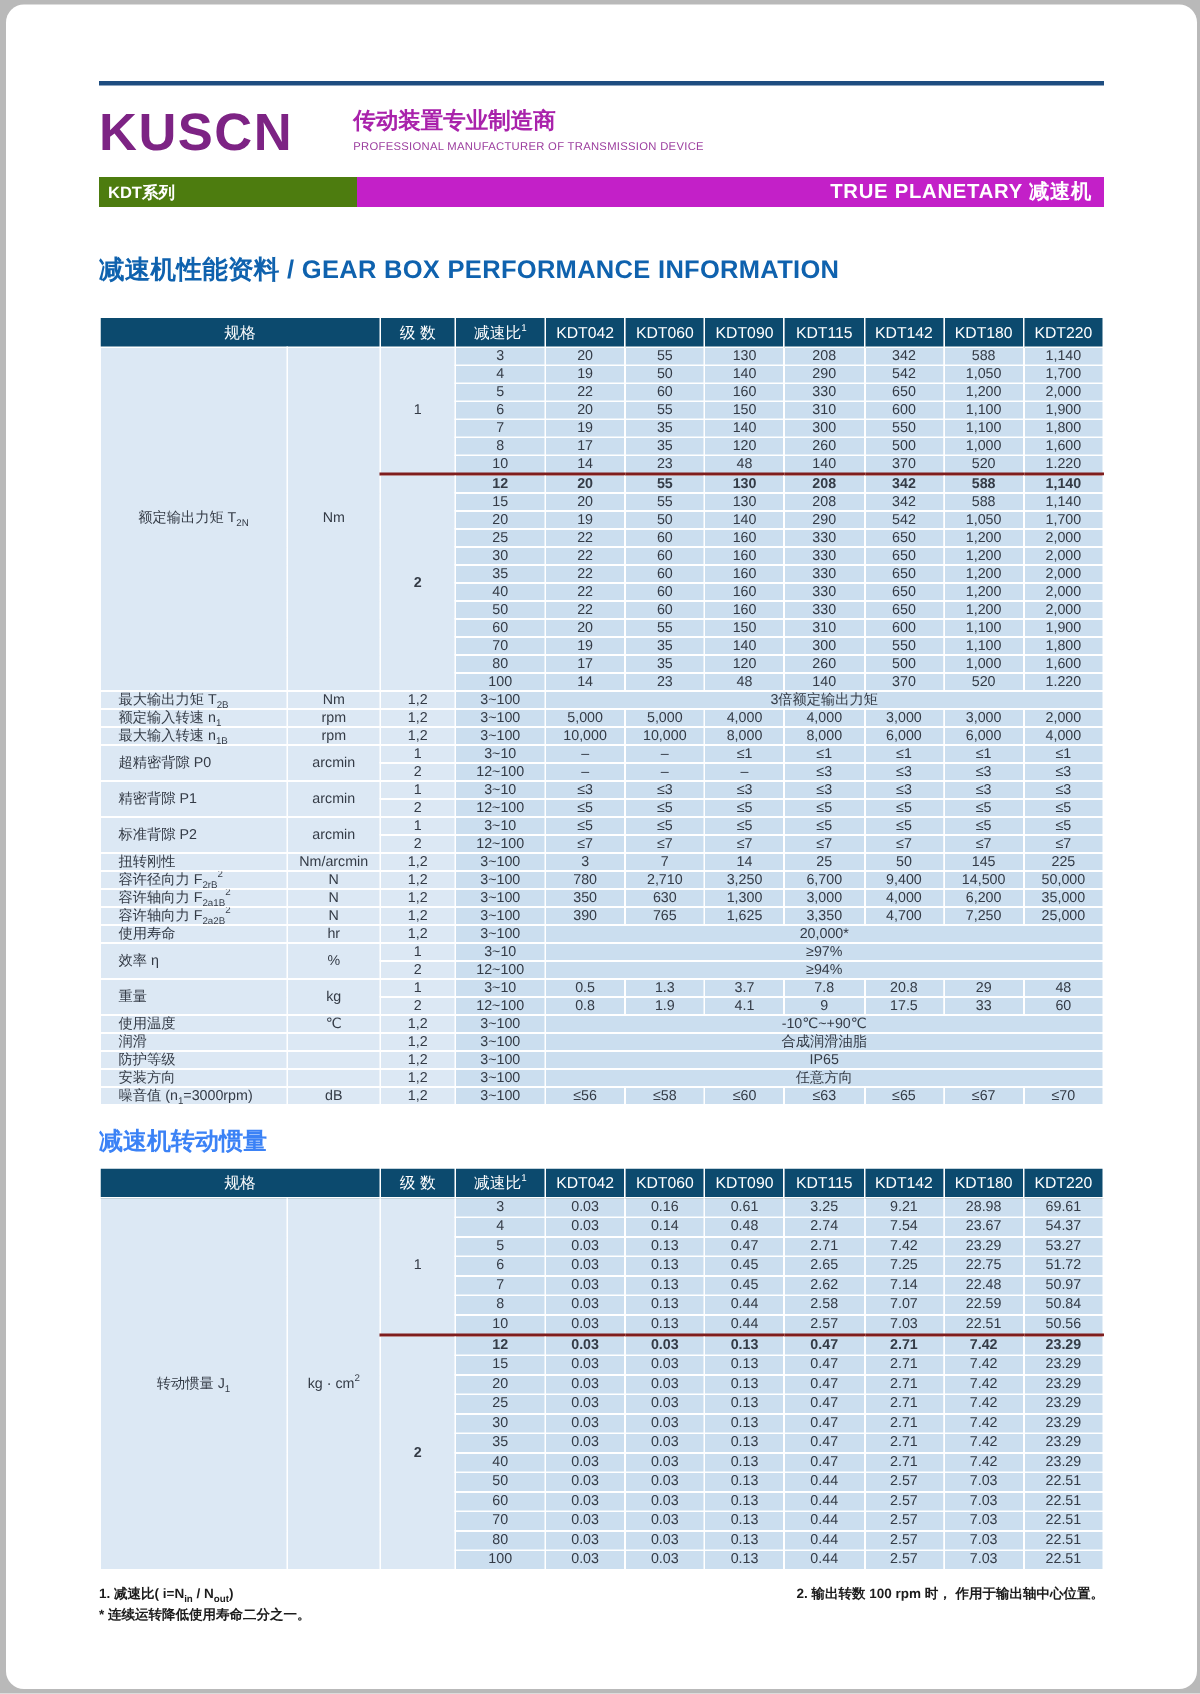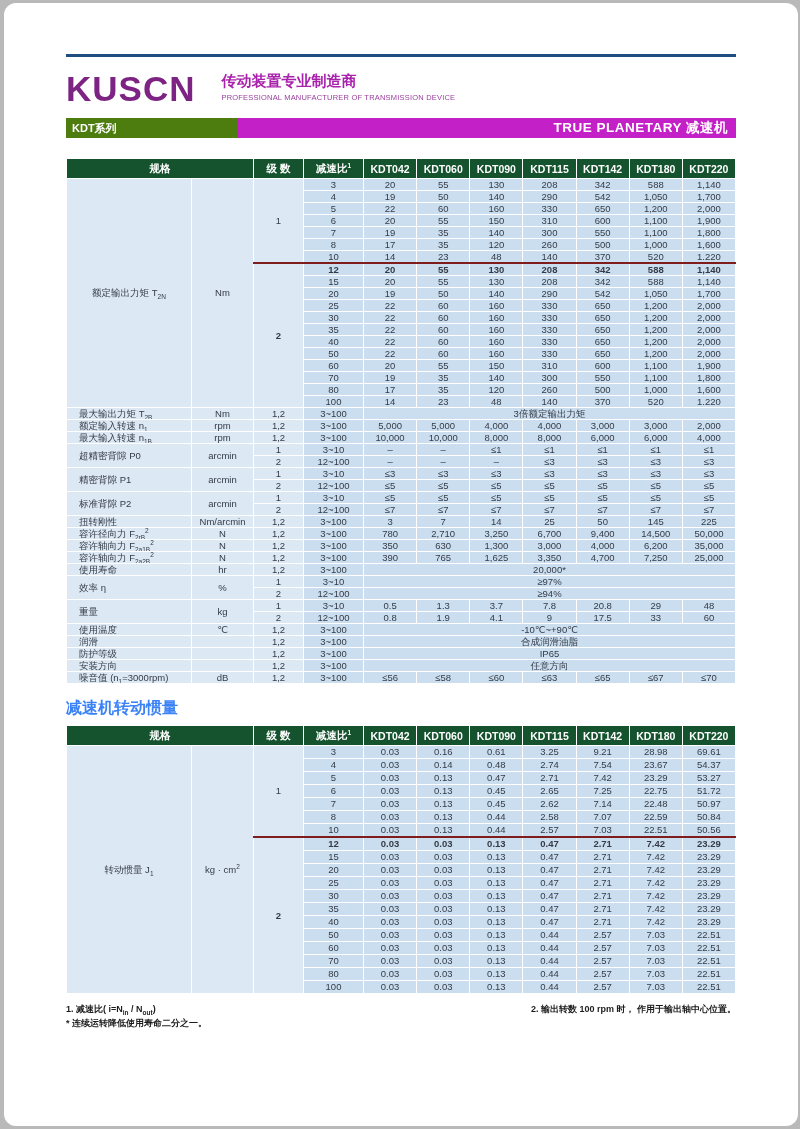--- a/index.html
+++ b/index.html
@@ -3,33 +3,33 @@
 <meta charset="utf-8">
 <style>
   html,body{margin:0;padding:0;}
   body{width:800px;height:1129px;background:#b9b9b9;position:relative;overflow:hidden;
        font-family:"Liberation Sans","DejaVu Sans",sans-serif;}
   .page{position:absolute;left:4px;top:3px;width:794px;height:1123px;background:#ffffff;
         box-sizing:border-box;padding:0 62px;border-radius:12px;}
   .top-rule{height:3px;background:#1e4d80;margin-top:51px;}
   .brand-row{display:flex;align-items:flex-start;margin-top:13px;height:42px;}
   .logo{font-size:35px;font-weight:800;color:#7d2384;letter-spacing:1px;line-height:38px;}
-  .tagline{margin-left:26px;padding-top:2px;}
+  .tagline{margin-left:40px;padding-top:2px;}
   .tagline-cn{font-size:15px;font-weight:700;color:#a922ab;line-height:18px;}
   .tagline-en{font-size:7.5px;color:#9b3d9e;margin-top:3px;letter-spacing:.2px;}
   .series-bar{display:flex;height:20px;margin-top:6px;}
   .series-left{background:#4d7c0f;color:#fff;font-size:11px;font-weight:700;width:172px;
                display:flex;align-items:center;padding-left:6px;box-sizing:border-box;}
   .series-right{flex:1;background:#c320c8;color:#fff;display:flex;align-items:center;
                 justify-content:flex-end;padding-right:8px;font-size:13.5px;letter-spacing:.5px;font-weight:bold;}
   .page-title{margin:30px 0 0;font-size:17px;font-weight:700;color:#0f62ae;letter-spacing:.2px;}
   table{border-collapse:collapse;width:100%;table-layout:fixed;}
   #perf{margin-top:20px;}
   #inertia{margin-top:6px;}
-  thead th{background:#14532d;color:#ffffff;font-size:10.5px;font-weight:700;height:19px;
+  thead th{background:#0c4a6e;color:#ffffff;font-size:10.5px;font-weight:400;height:19px;
            border:1px solid #ffffff;padding:0;}
   td{background:#cbdeef;border:1px solid #ffffff;font-size:9.5px;color:#343b46;
      text-align:center;height:11px;line-height:1;padding:0;overflow:hidden;white-space:nowrap;}
   #inertia td{height:12px;}
   td.spec{text-align:left;padding-left:12px;background:#dce8f4;}
   td.spec.c{text-align:center;padding-left:0;}
   td.unit,td.stage{background:#dce8f4;}
   tr.red td{border-top:2px solid #7f1d1d;font-weight:bold;}
   sub,sup{font-size:6.5px;line-height:0;}
   .sub-title{margin:14px 0 0;font-size:16px;font-weight:700;color:#3b82f6;}
@@ -49,20 +49,21 @@
       <div class="tagline-cn">传动装置专业制造商</div>
       <div class="tagline-en">PROFESSIONAL MANUFACTURER OF TRANSMISSION DEVICE</div>
     </div>
   </div>
 
   <div class="series-bar">
     <div class="series-left">KDT系列</div>
     <div class="series-right">TRUE PLANETARY 减速机</div>
   </div>
 
+  <h1 class="page-title">减速机性能资料 / GEAR BOX PERFORMANCE INFORMATION</h1>
 
   <table id="perf">
     <colgroup>
       <col style="width:125px">
         <col style="width:62px">
         <col style="width:50px">
         <col style="width:60px">
       <col>
         <col>
         <col>

